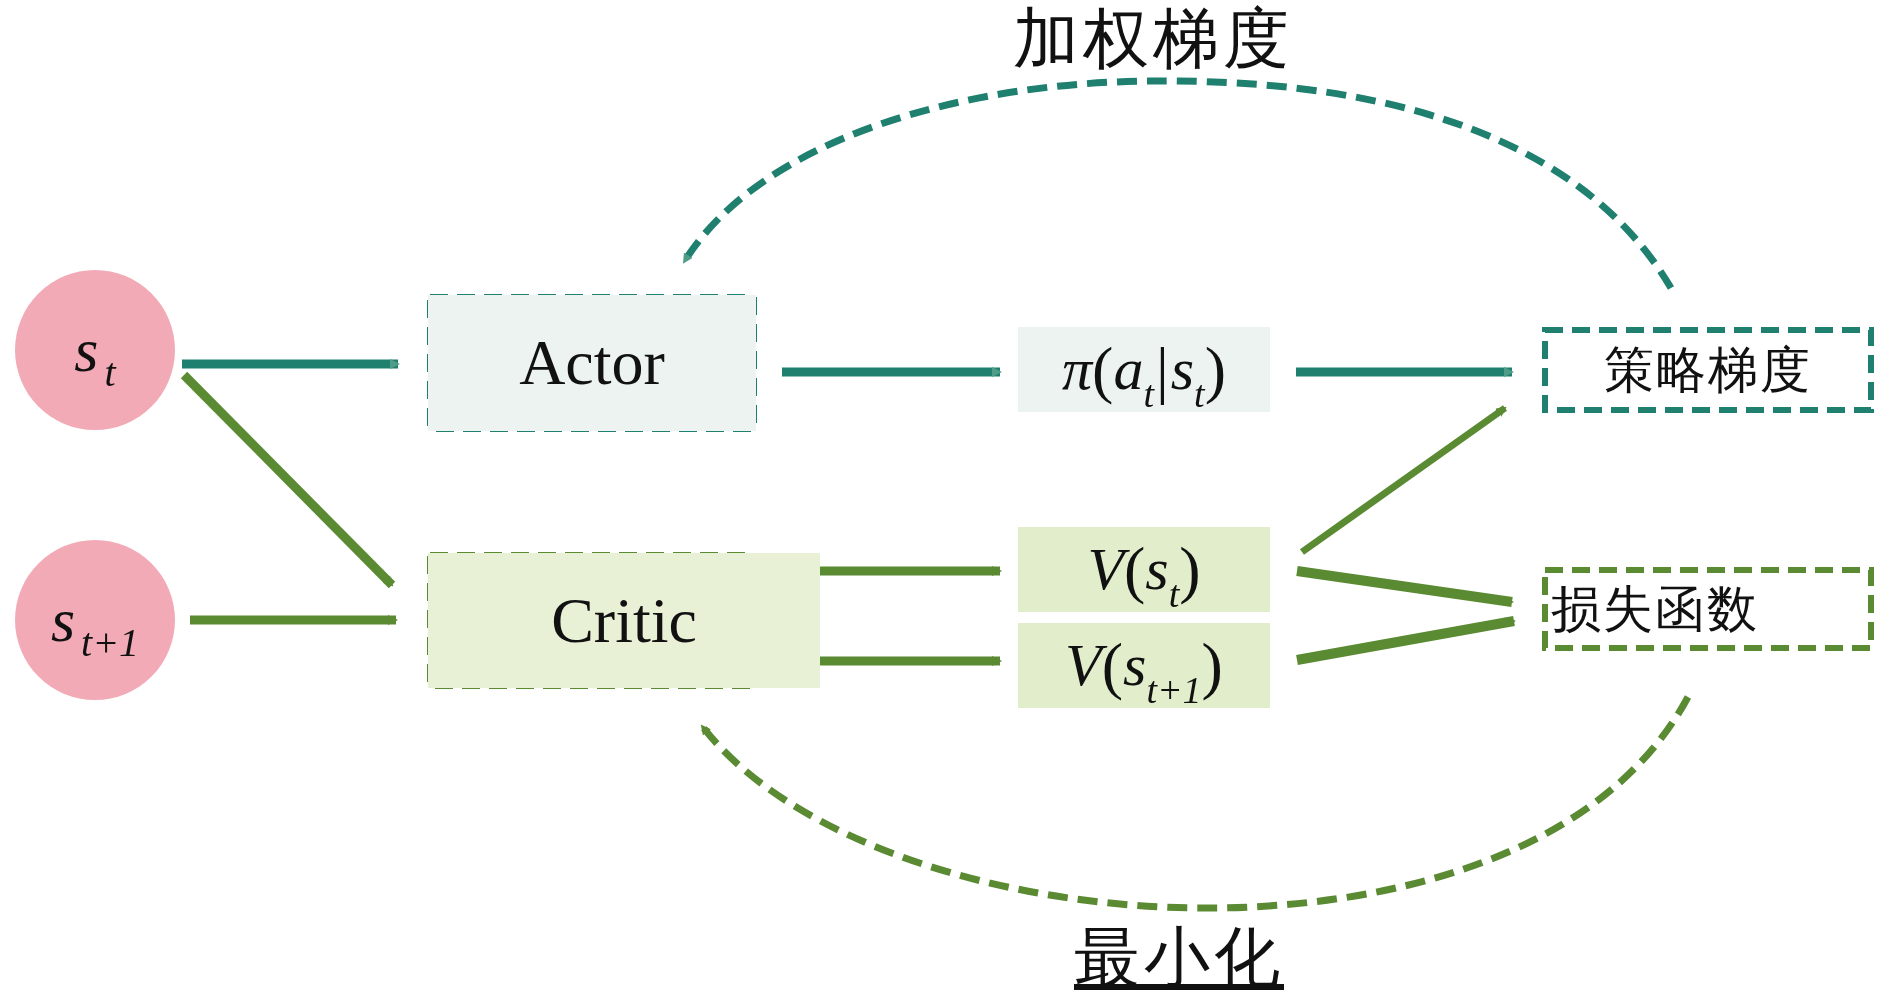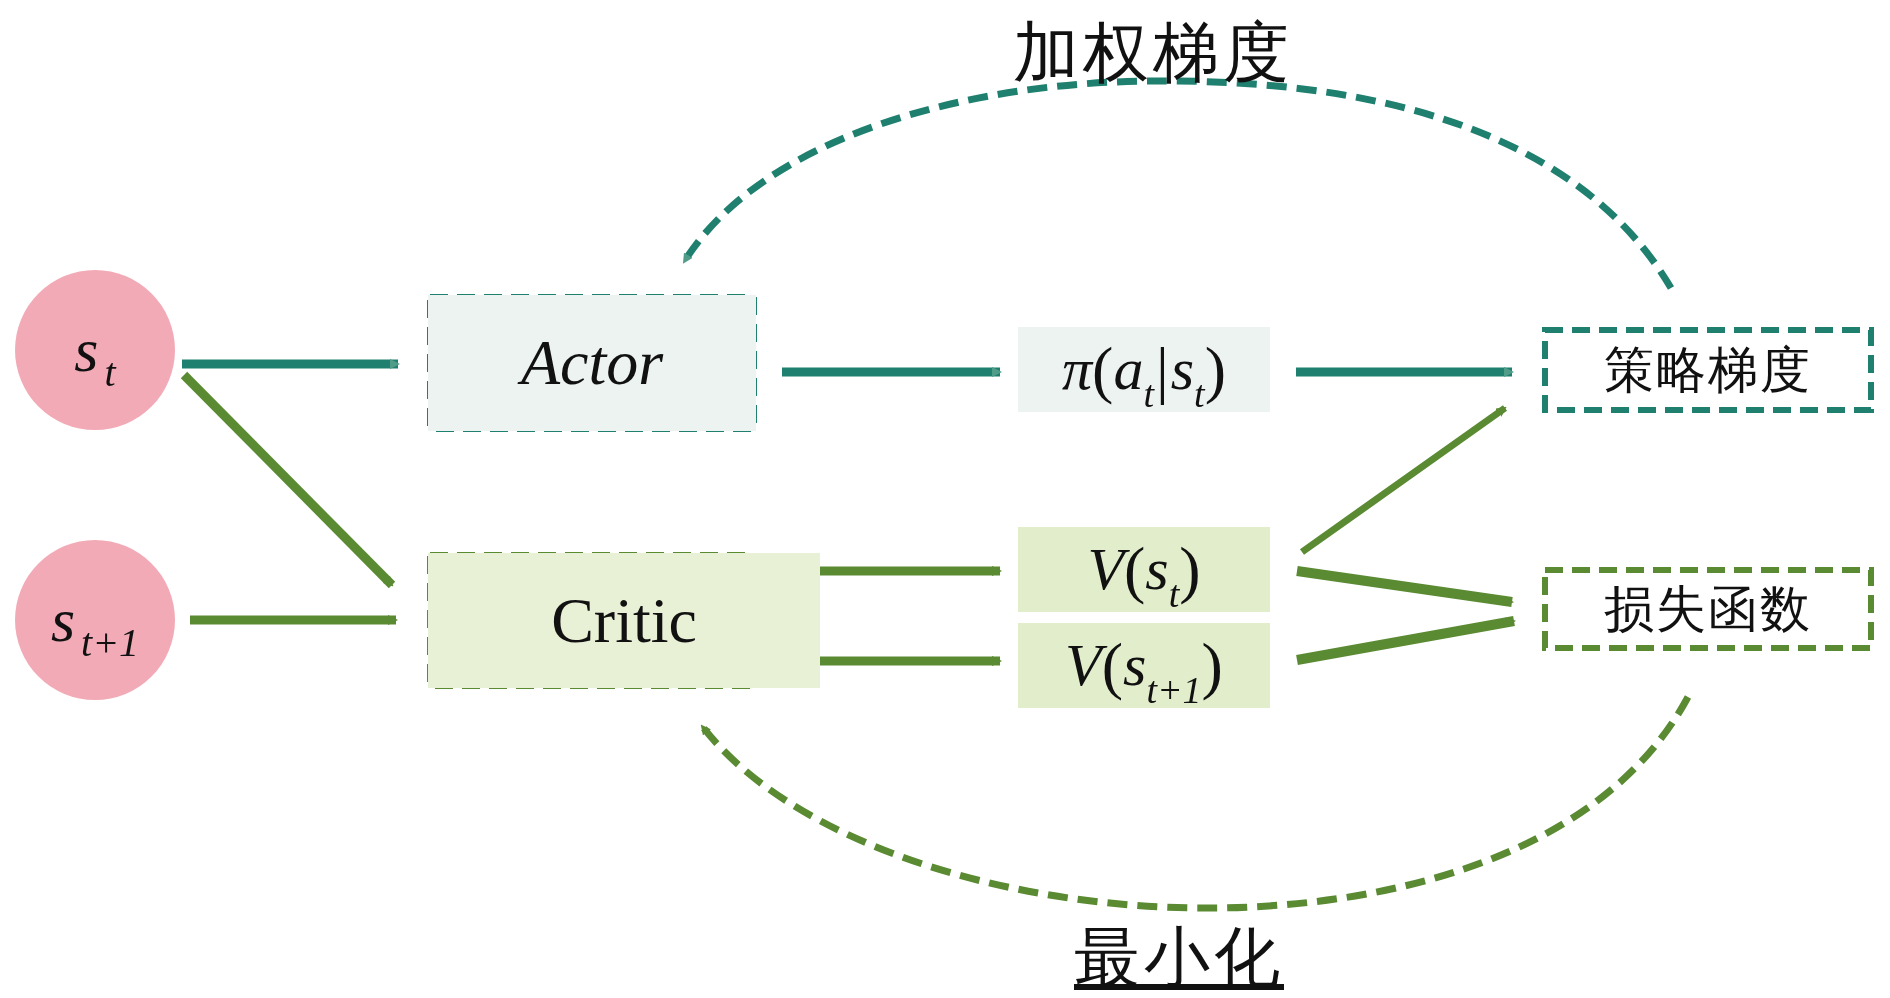--- a/index.html
+++ b/index.html
@@ -5,36 +5,36 @@
   html, body { margin: 0; padding: 0; background: #ffffff; }
   body { width: 1890px; height: 998px; position: relative; overflow: hidden;
          font-family: "Liberation Serif", "DejaVu Serif", serif; color: #111; }
   #canvas { position: absolute; left: 0; top: 0; }
   .node { position: absolute; box-sizing: border-box; display: flex;
           align-items: center; justify-content: center; }
   .circle { border-radius: 50%; background: #f2aab6; width: 160px; height: 160px; }
   .var { font-style: italic; font-size: 62px; line-height: 1; }
   .sub { font-style: italic; font-size: 40px; position: relative; top: 22px; margin-left: 6px; }
   .box-label { font-size: 64px; }
-  .actor { left: 428px; top: 295px; width: 328px; height: 136px; background: #edf3f1; font-style: italic; }
+  .actor { left: 428px; top: 295px; width: 328px; height: 136px; background: #edf3f1; }
   .critic { left: 428px; top: 553px; width: 392px; height: 135px; background: #e8f0d6; }
   .outbox { left: 1018px; width: 252px; height: 85px; font-size: 60px; }
   .pi { top: 327px; background: #edf3f1; }
   .vst { top: 527px; background: #e2edcc; }
   .vst1 { top: 623px; background: #e2edcc; }
   .math { font-style: italic; }
   .paren { font-style: normal; font-size: 64px; }
   .msub { font-style: italic; font-size: 38px; position: relative; top: 24px; }
   .bar { font-style: normal; font-size: 64px; margin: 0 2px; }
   .cn { font-family: "DejaVu Serif", "Liberation Serif", serif; font-size: 50px; letter-spacing: 2px; }
   .policy { left: 1543px; top: 328px; width: 330px; height: 84px; }
-  .loss { left: 1543px; top: 568px; width: 330px; height: 82px; }
+  .loss { left: 1490px; top: 568px; width: 330px; height: 82px; }
   .caption { position: absolute; font-family: "DejaVu Serif", "Liberation Serif", serif;
              font-size: 66px; letter-spacing: 4px; line-height: 1; }
-  .cap-top { left: 1013px; top: 20px; }
+  .cap-top { left: 1013px; top: 6px; }
   .cap-bottom { left: 1074px; top: 925px; text-decoration: underline; }
 </style>
 </head>
 <body>
 
 <svg id="canvas" width="1890" height="998" xmlns="http://www.w3.org/2000/svg">
   <defs>
     <marker id="head-teal" markerWidth="10" markerHeight="10" refX="8" refY="5" orient="auto" markerUnits="userSpaceOnUse" viewBox="0 0 10 10">
       <path d="M0,0 L10,5 L0,10 z" fill="#4f9c89"></path>
     </marker>

